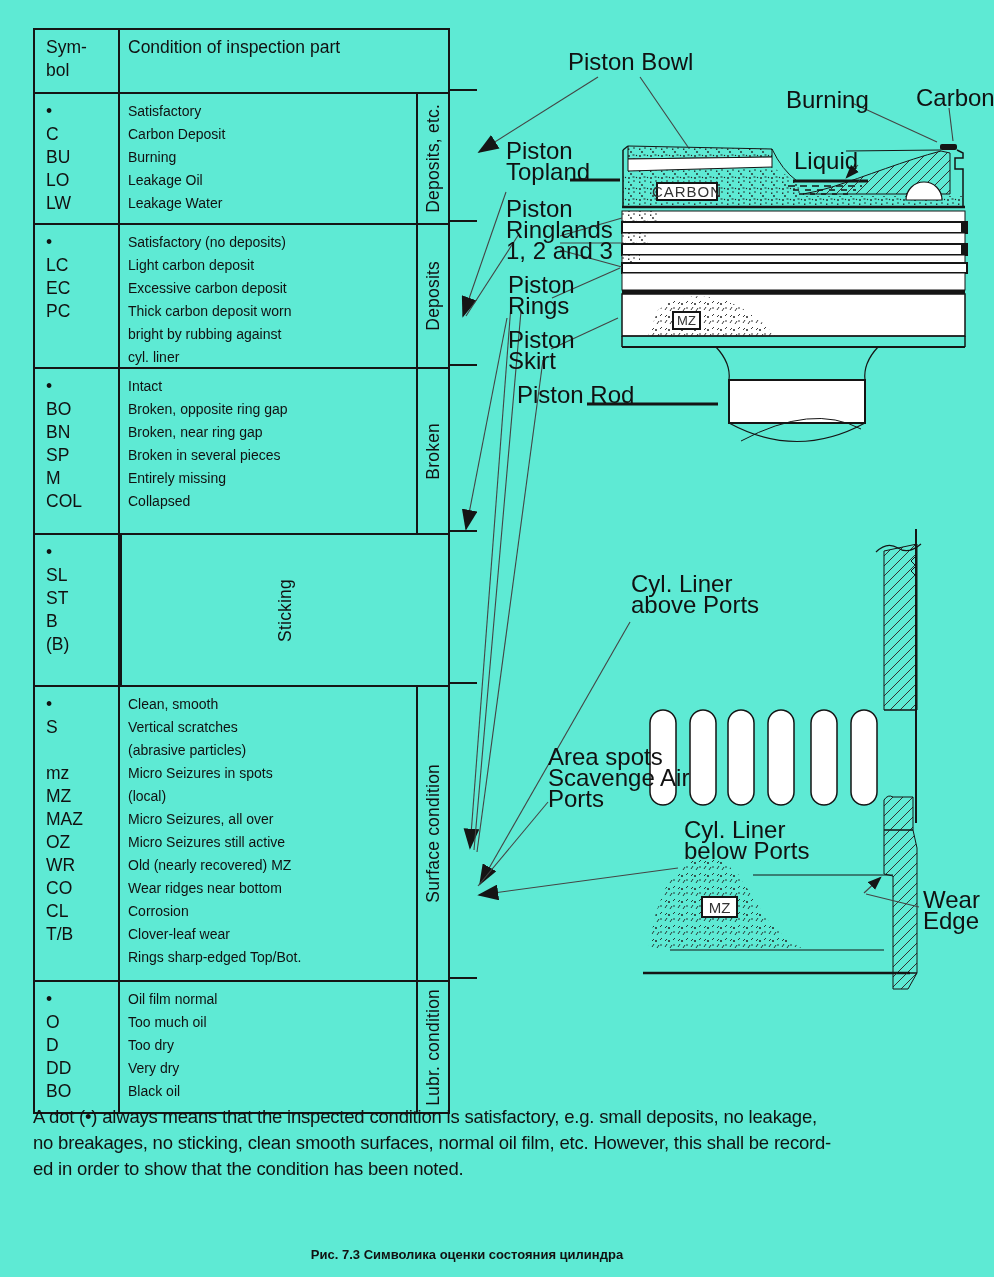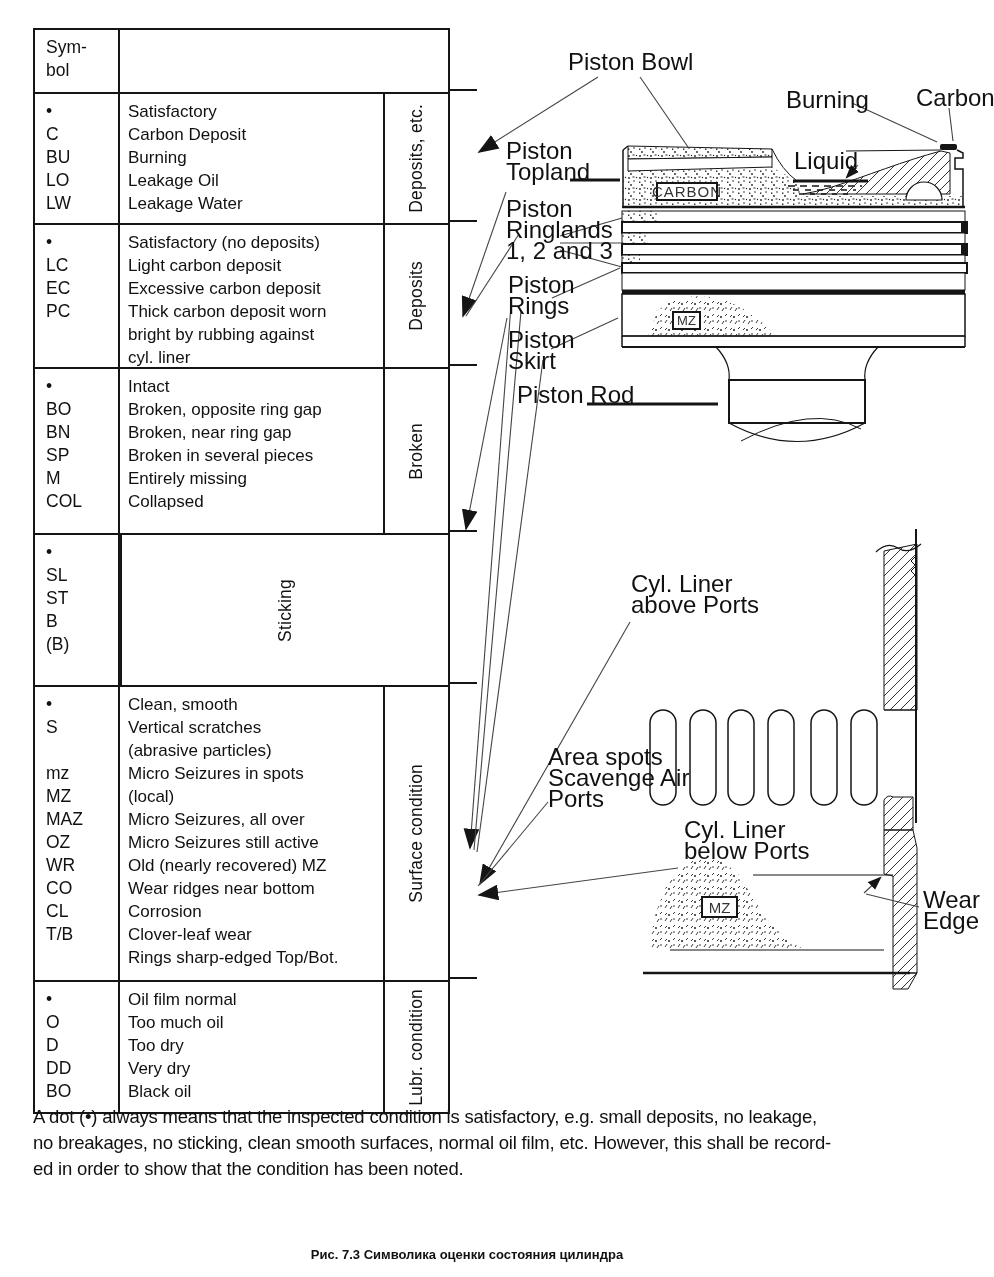--- a/index.html
+++ b/index.html
@@ -1,25 +1,25 @@
 <!DOCTYPE html>
 <html><head>
 <meta charset="utf-8">
 <style>
   html,body{margin:0;padding:0;background:#e8e8e8;}
-  .page{position:relative;width:994px;height:1277px;background:#ffffff;overflow:hidden;
+  .page{position:relative;width:994px;height:1277px;background:#5eead4;overflow:hidden;
         font-family:"Liberation Sans", sans-serif;color:#111;}
   .pre{white-space:pre-line;}
   
   .tbl{position:absolute;left:33px;top:28px;width:417px;border:2px solid #151515;box-sizing:border-box;}
   .row{display:flex;box-sizing:border-box;}
   .row + .row{border-top:2px solid #151515;}
   .c-sym{width:85px;box-sizing:border-box;border-right:2px solid #151515;
          padding:6px 0 0 11px;font-size:17.5px;line-height:23px;}
-  .c-cond{width:263px;box-sizing:border-box;padding:6px 0 0 8px;font-size:17px;line-height:23px;}
+  .c-cond{width:296px;box-sizing:border-box;padding:6px 0 0 8px;font-size:14px;line-height:23px;}
   .c-rest{flex:1;box-sizing:border-box;padding:6px 0 0 8px;font-size:17.5px;line-height:23px;}
   .c-cat{flex:1;box-sizing:border-box;border-left:2px solid #151515;
          display:flex;align-items:center;justify-content:center;}
   .rot{writing-mode:vertical-rl;transform:rotate(180deg);white-space:nowrap;
        font-size:17.5px;letter-spacing:.2px;}
   
   svg.diagram{position:absolute;left:0;top:0;pointer-events:none;}
   .lbl{position:absolute;font-size:24px;line-height:21px;white-space:pre-line;}
   .boxlbl{position:absolute;background:#fff;border:2px solid #151515;box-sizing:border-box;
           display:flex;align-items:center;justify-content:center;color:#333;}
@@ -31,20 +31,21 @@
 </style>
 </head>
 <body>
 
 <div class="page">
 
   <div class="tbl">
     <div class="row" style="height:62px">
       <div class="c-sym pre">Sym-
 bol</div>
+      <div class="c-rest">Condition of inspection part</div>
     </div>
 
     <div class="row" style="height:131px">
       <div class="c-sym pre">•
 C
 BU
 LO
 LW</div>
       <div class="c-cond pre">Satisfactory
 Carbon Deposit

